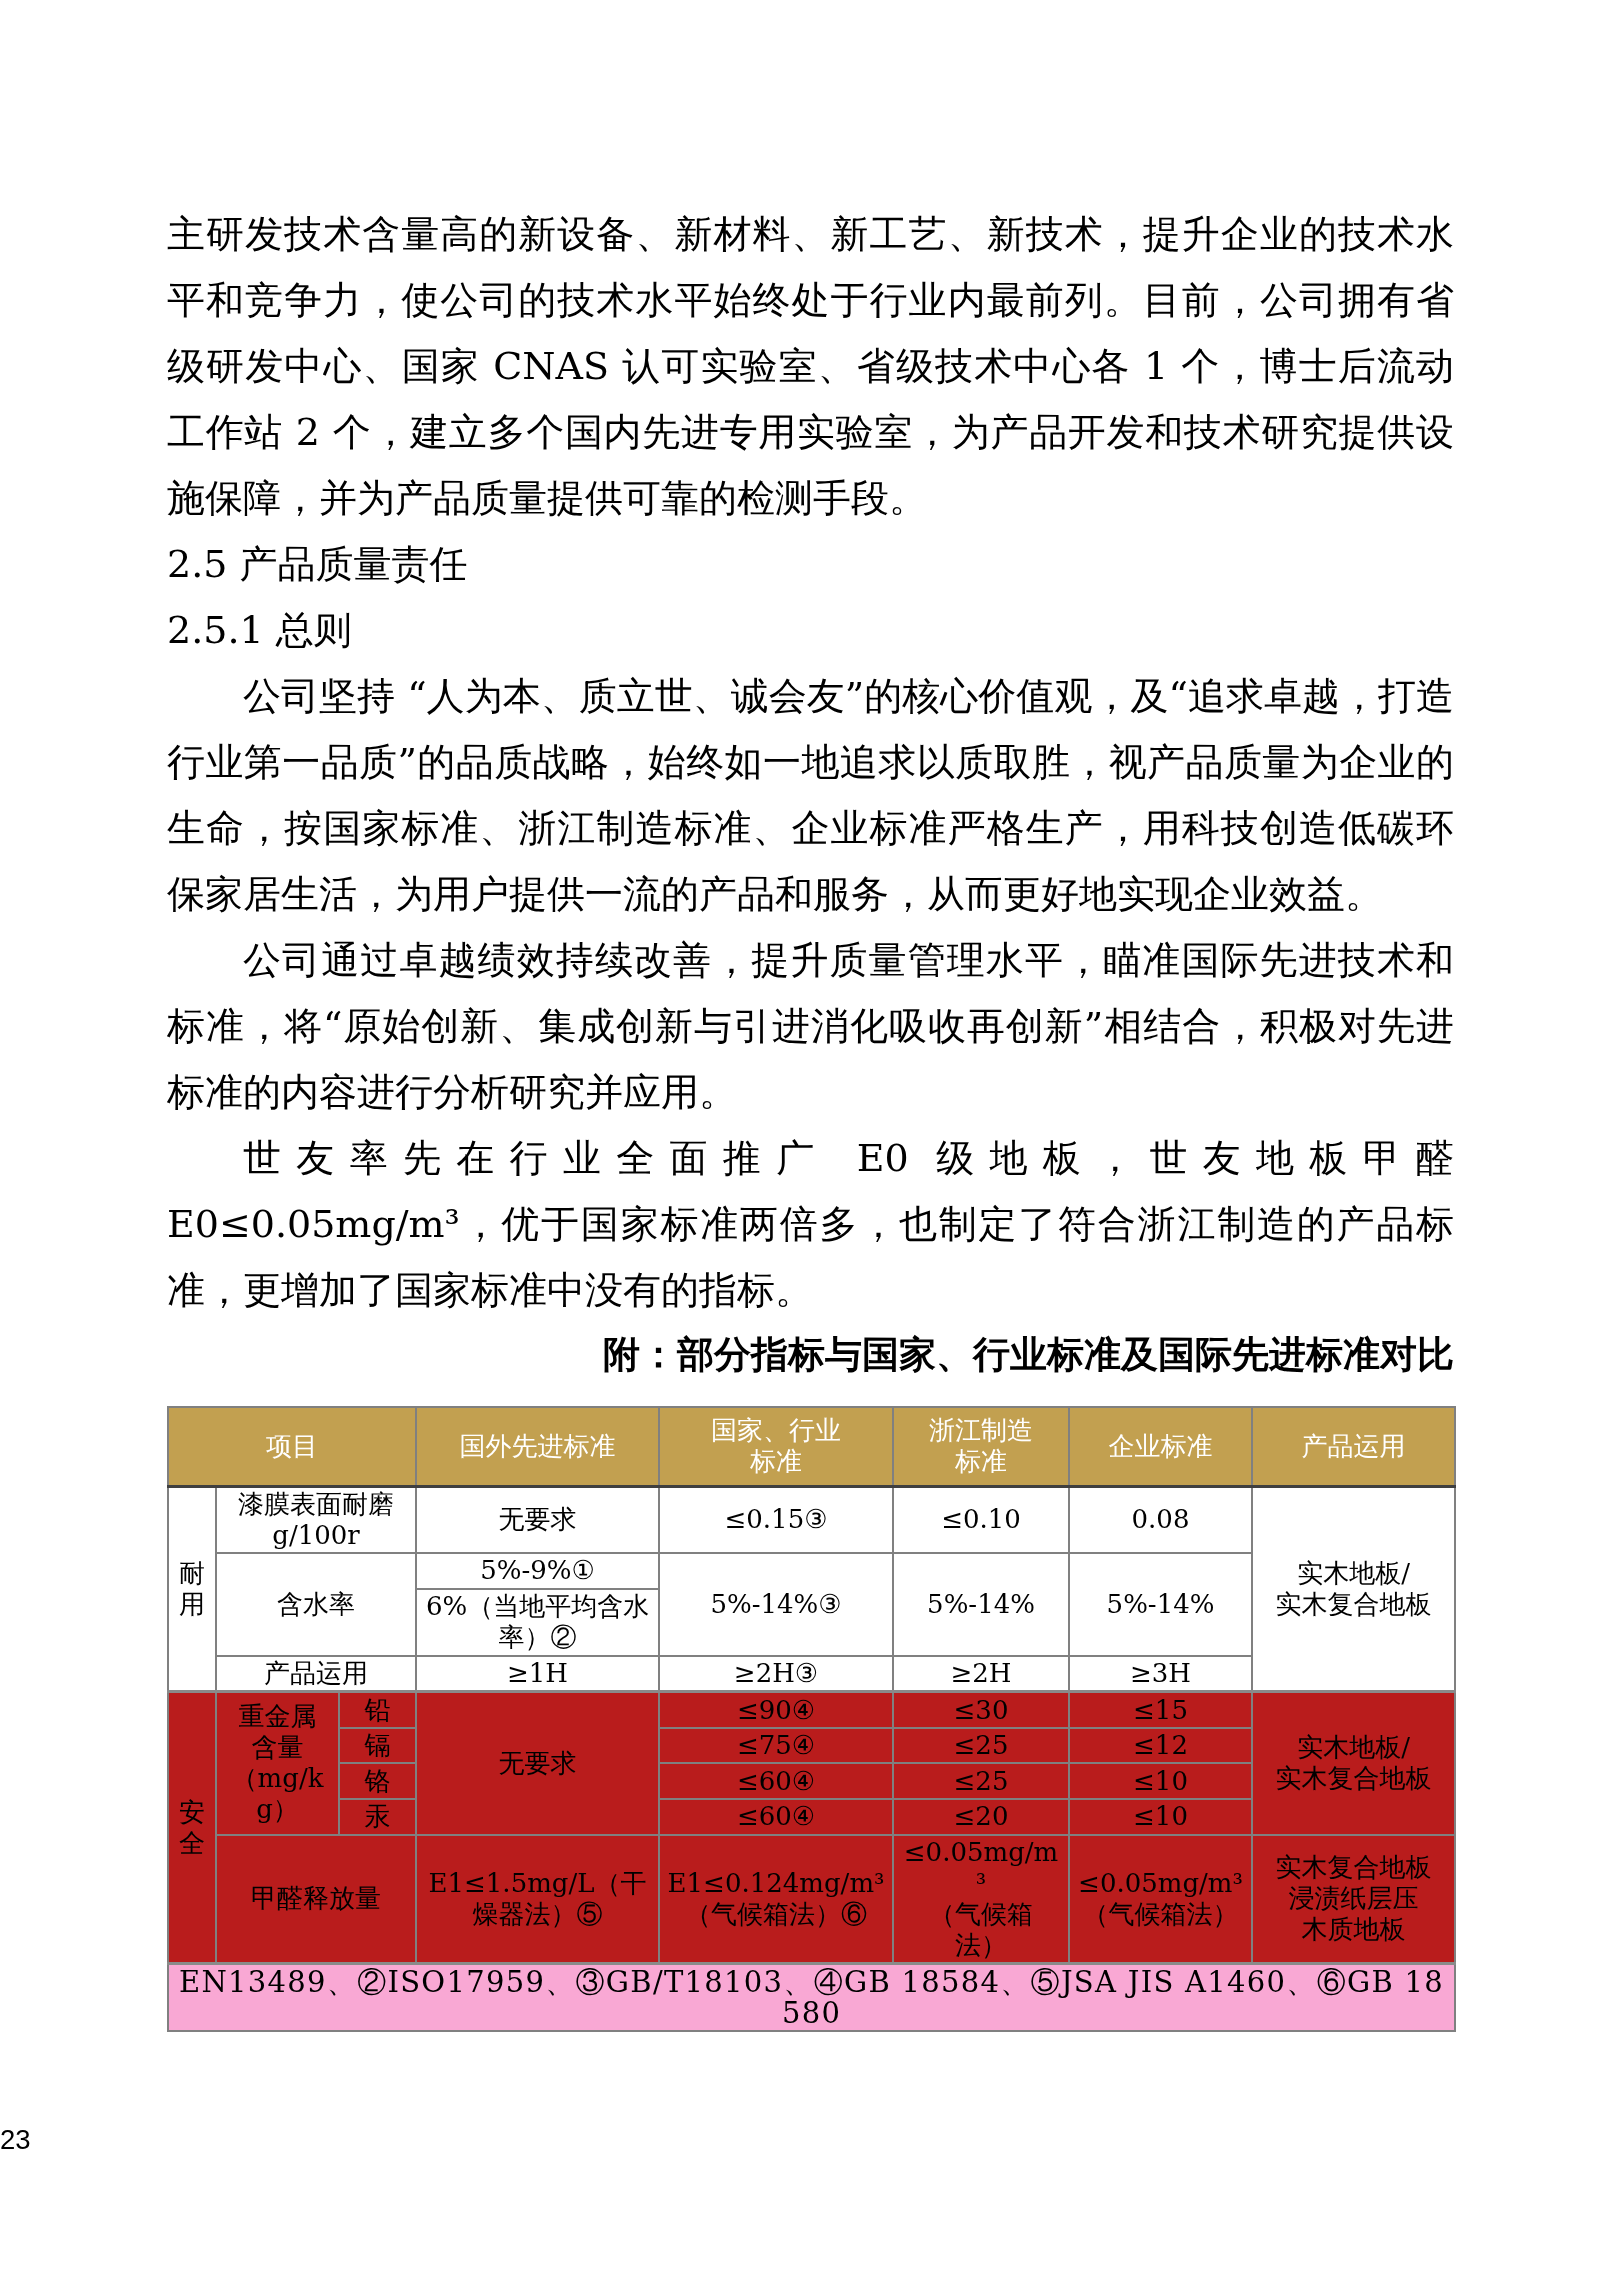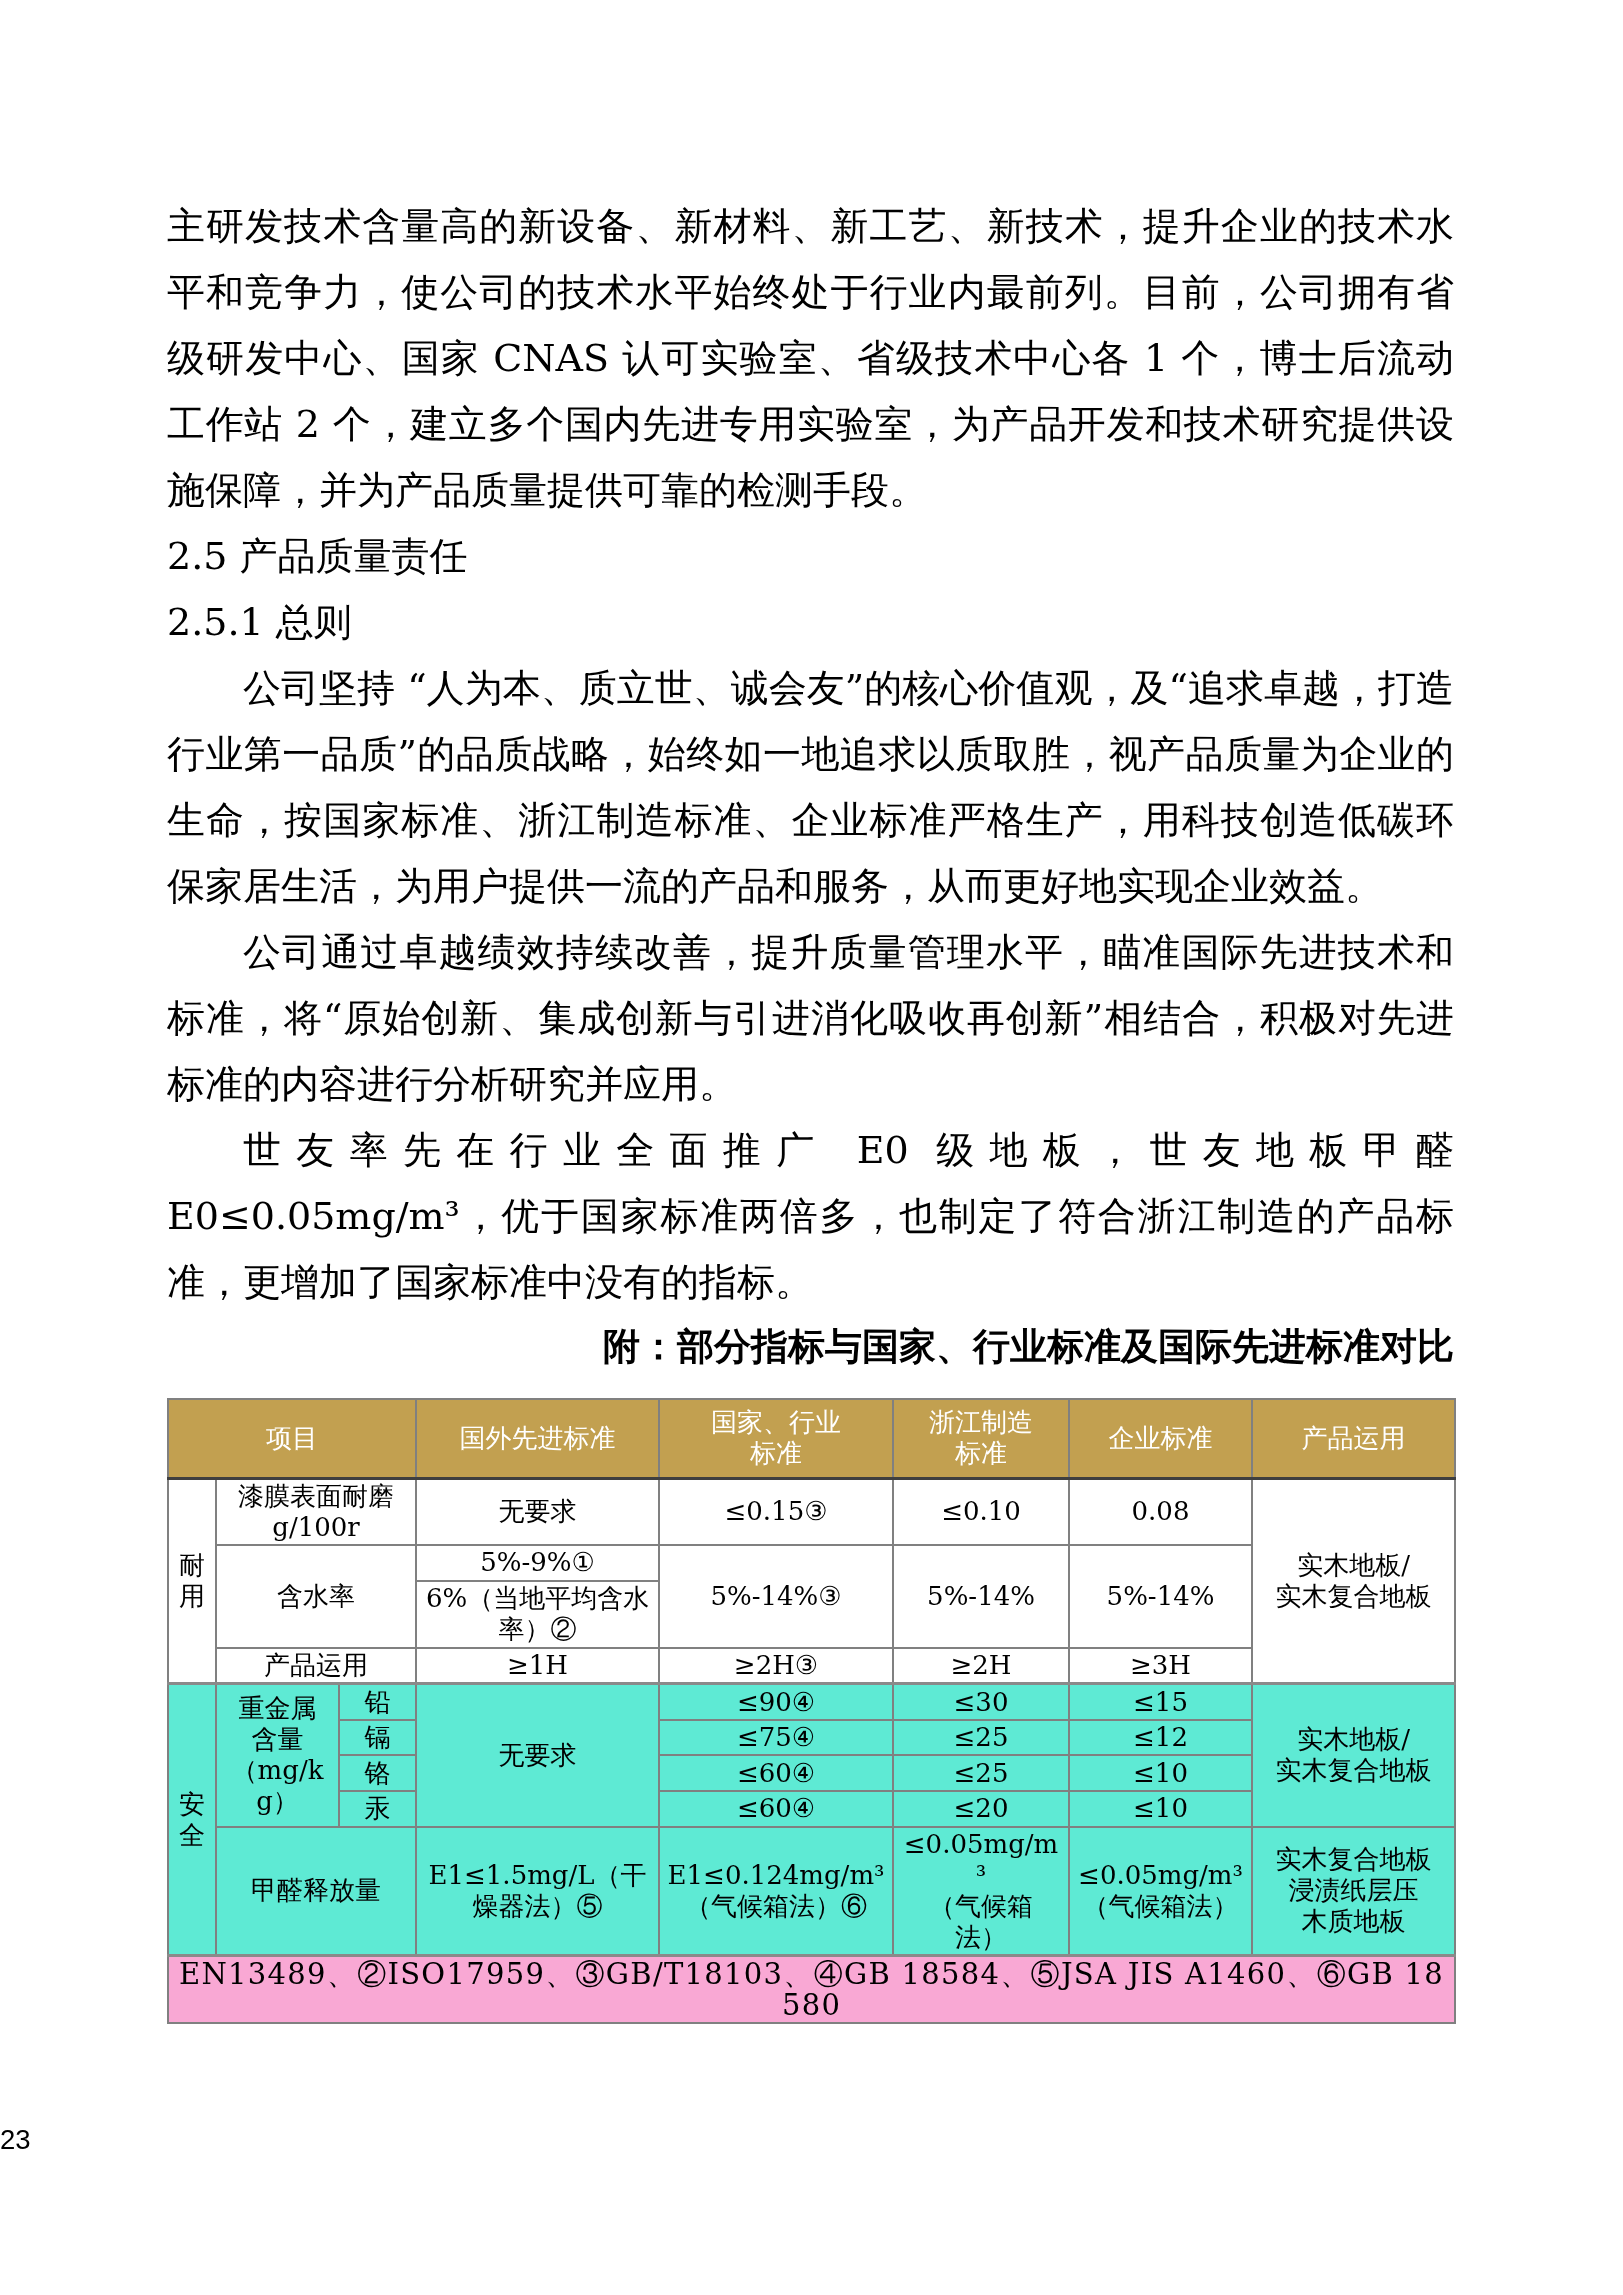--- a/index.html
+++ b/index.html
@@ -6,21 +6,21 @@
   .page{
     position:relative;
     width:1623px;height:2295px;
     background:#ffffff;
     font-family:"DejaVu Serif","Liberation Serif",serif;
     color:#000;
     overflow:hidden;
   }
   .content{
     position:absolute;
-    left:167px;top:193px;
+    left:167px;top:201px;
     width:1287px;
   }
   .para{
     font-size:38px;
     line-height:66px;
     text-align:justify;
     margin:0;
   }
   .indent{text-indent:2em;}
   .table-title{
@@ -62,21 +62,21 @@
   tr.r-hardness{height:34px;}
   tr.r-metal{height:34px;}
   tr.r-formaldehyde{height:105px;}
   tr.r-notes td{
     height:64px;
     background:#f9a8d4;
     border-top:3.9px solid #8a8a8a;
     font-size:29px;
     letter-spacing:1.3px;
   }
-  tr.safety td{background:#5eead4;}
+  tr.safety td{background:#b91c1c;}
   tr.r-metal.first td{border-top:3.9px solid #8a8a8a;}
   td.seclabel{width:48px;padding:1.3px 2.6px;}
   td.small{font-size:22px;line-height:27.5px;}
   .page-number{
     position:absolute;
     top:2124px;left:0;width:100%;
     font-family:"Liberation Sans","DejaVu Sans",sans-serif;
     font-size:27.5px;
   }
 </style>

